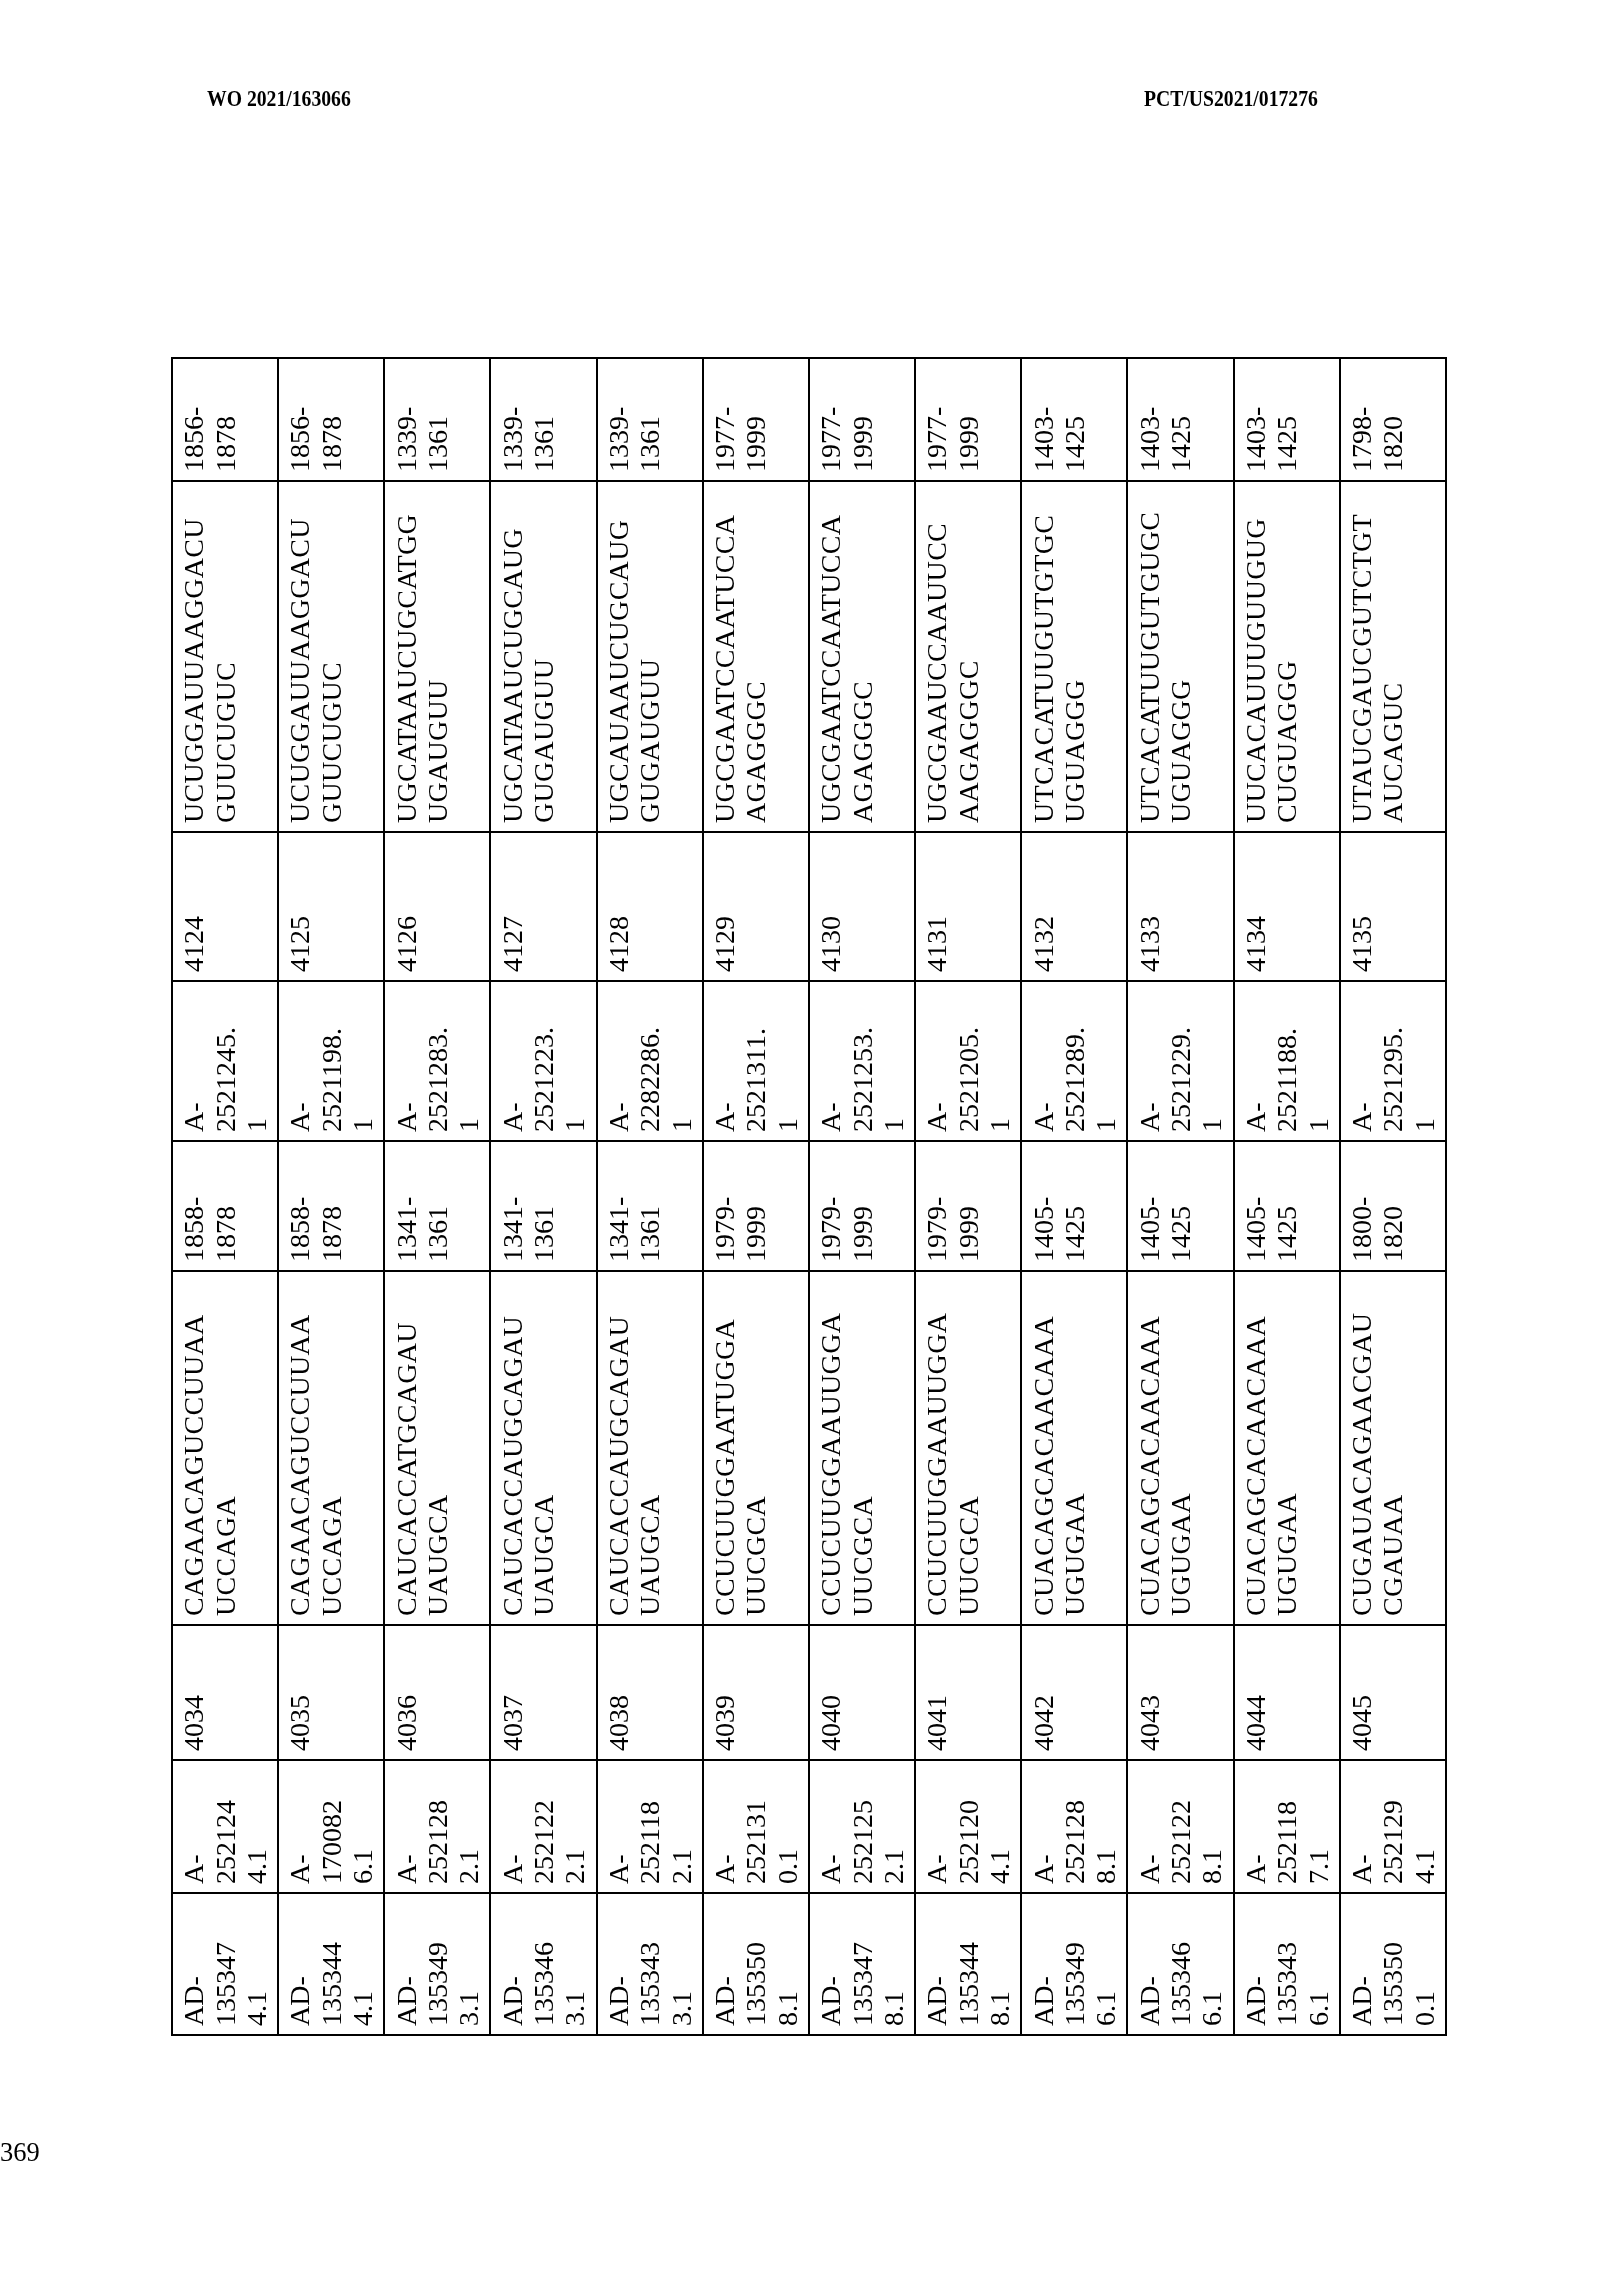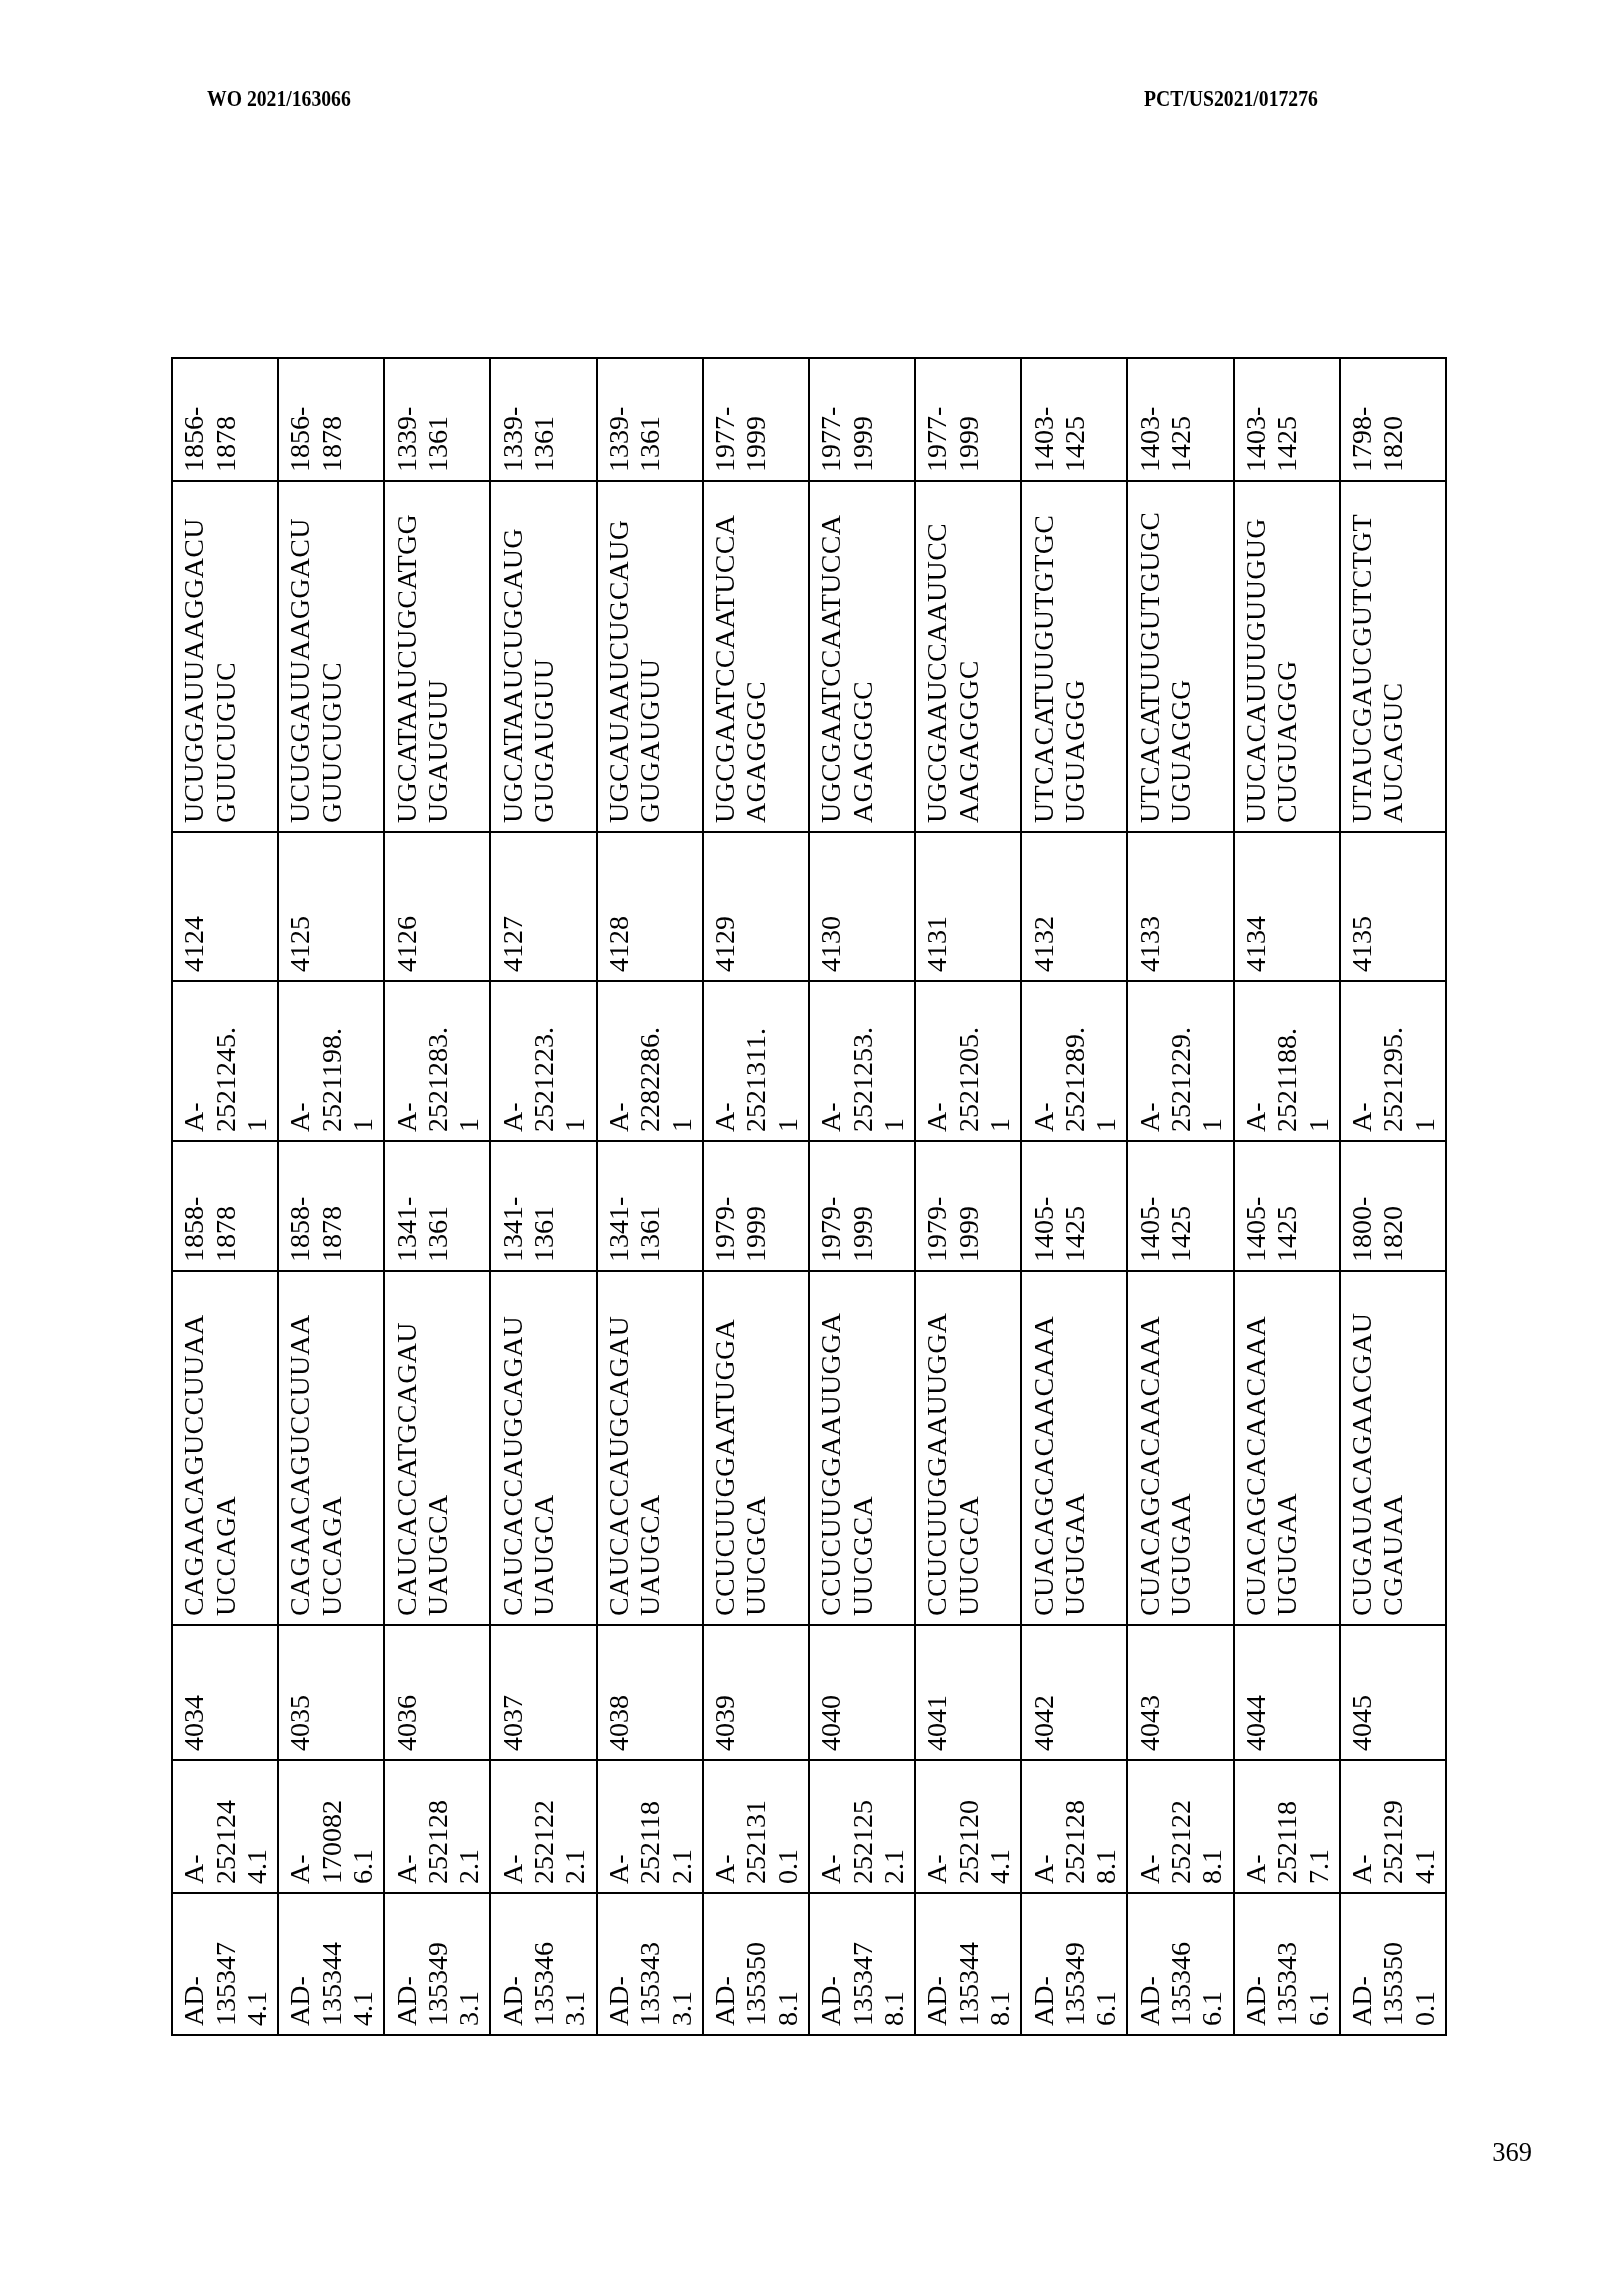--- a/index.html
+++ b/index.html
@@ -24,21 +24,21 @@
     transform: scaleX(0.82);
   }
   .hdr-left { left: 207px; transform-origin: left center; }
   .hdr-right { left: 1144px; transform-origin: left center; }
 
   .page-number {
     position: absolute;
     top: 2137px;
     left: 0;
     width: 1532px;
-    text-align: right;
+    text-align: left;
     font-size: 26.5px;
   }
 
   
   .table-wrap {
     position: absolute;
     left: 171px;
     top: 361px;
     width: 1276px;   
     height: 1675px;  

